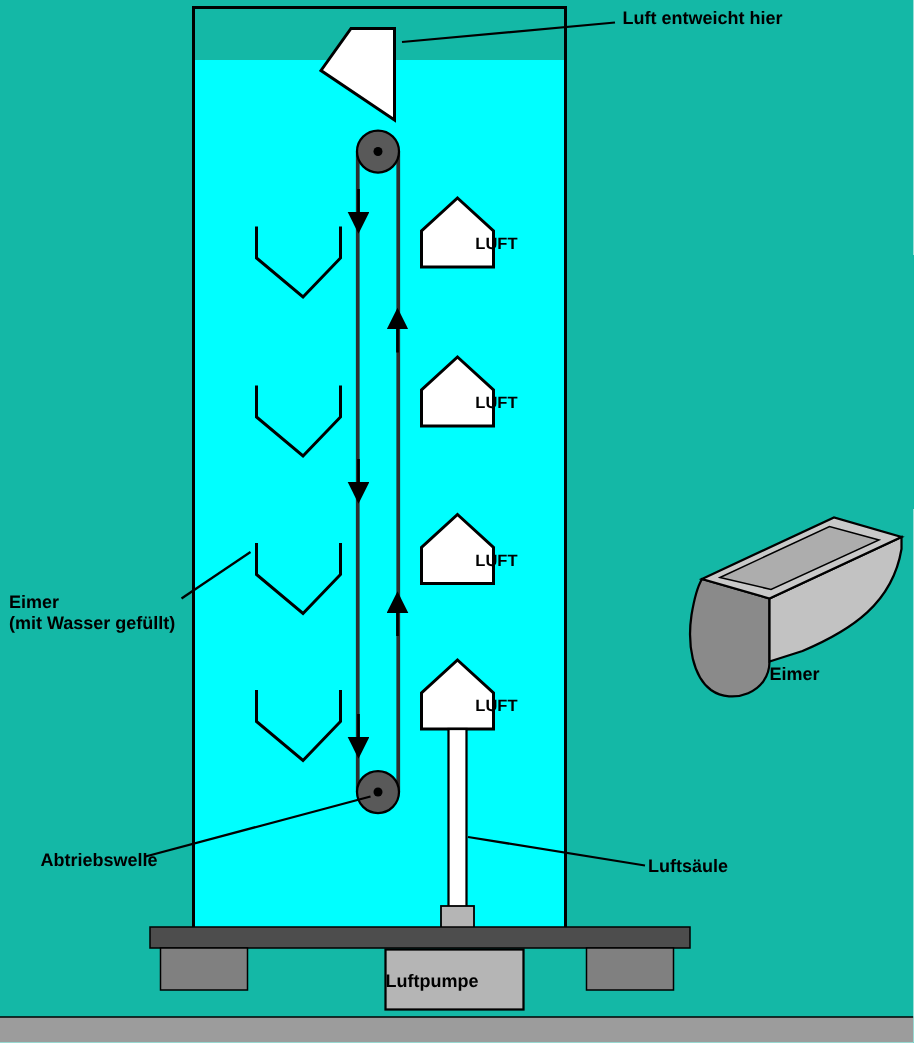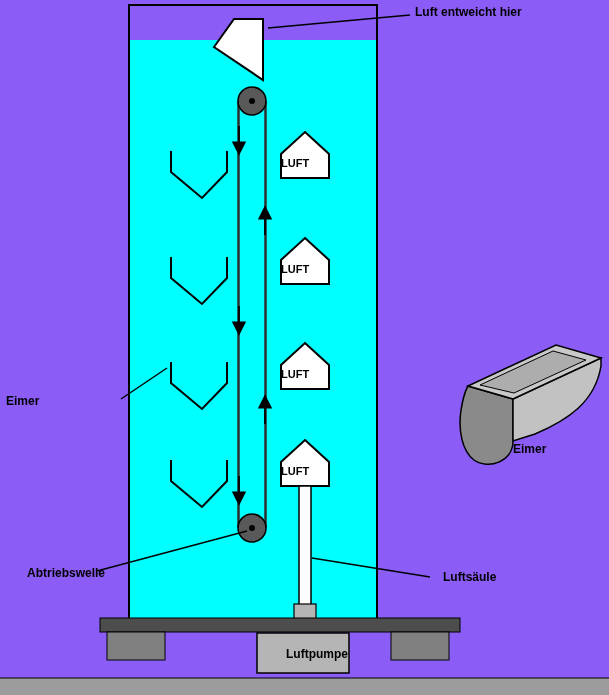--- a/index.html
+++ b/index.html
@@ -1,22 +1,22 @@
 <!DOCTYPE html>
 <html><head>
 <meta charset="utf-8">
 <style>
   * { margin:0; padding:0; box-sizing:border-box; }
   html,body { background:#ffffff; }
   body { font-family:"Liberation Sans", sans-serif; }
-  .stage { position:relative; width:609px; height:695px; background:#8b5cf6; overflow:hidden; }
+  .stage { position:relative; width:609px; height:695px; background:#14b8a6; overflow:hidden; }
   .stage > svg { position:absolute; left:0; top:0; }
   .lbl { position:absolute; font-weight:bold; font-size:12px; color:#000; white-space:nowrap; line-height:14px; }
   .lbl-block { position:absolute; font-weight:bold; font-size:12px; color:#000; text-align:left; line-height:14px; }
-  .luft { position:absolute; left:281px; width:64px; text-align:left; font-weight:bold; font-size:11px; color:#000; }
+  .luft { position:absolute; left:281px; width:64px; text-align:right; font-weight:bold; font-size:11px; color:#000; }
 </style>
 </head>
 <body>
 
 <div class="stage">
 
   <svg width="609" height="695" viewBox="0 0 609 695">
     <defs>
       <marker id="arr" markerWidth="9" markerHeight="9" refX="7" refY="4" orient="auto">
         <path d="M0,0 L8,4 L0,8 Z" fill="#000"></path>
@@ -74,27 +74,28 @@
     <line x1="410" y1="15" x2="268" y2="28" stroke="#000" stroke-width="1.5"></line>
     <line x1="121" y1="399" x2="167" y2="368" stroke="#000" stroke-width="1.5"></line>
     <line x1="97" y1="571" x2="247" y2="531" stroke="#000" stroke-width="1.5"></line>
     <line x1="430" y1="577" x2="312" y2="558" stroke="#000" stroke-width="1.5"></line>
   </svg>
 
   <div class="lbl" style="left:415px; top:5px;">Luft entweicht hier</div>
 
   <div class="lbl-block" style="left:6px; top:394px; width:124px;">
     <div>Eimer</div>
+    <div>(mit Wasser gefüllt)</div>
   </div>
 
   <div class="lbl" style="left:11px; top:566px;margin-left:16px;">Abtriebswelle</div>
 
-  <div class="lbl" style="left:443px; top:570px;">Luftsäule</div>
+  <div class="lbl" style="left:432px; top:570px;">Luftsäule</div>
 
-  <div class="lbl-block" style="left:257px; top:647px; width:92px;margin-left:29px;">Luftpumpe</div>
+  <div class="lbl-block" style="left:257px; top:647px; width:92px;">Luftpumpe</div>
 
   <div class="lbl-block" style="left:513px; top:442px; width:90px;">Eimer</div>
 
   <div class="luft" style="top:157px;">LUFT</div>
   <div class="luft" style="top:263px;">LUFT</div>
   <div class="luft" style="top:368px;">LUFT</div>
   <div class="luft" style="top:465px;">LUFT</div>
 
 </div>
 

